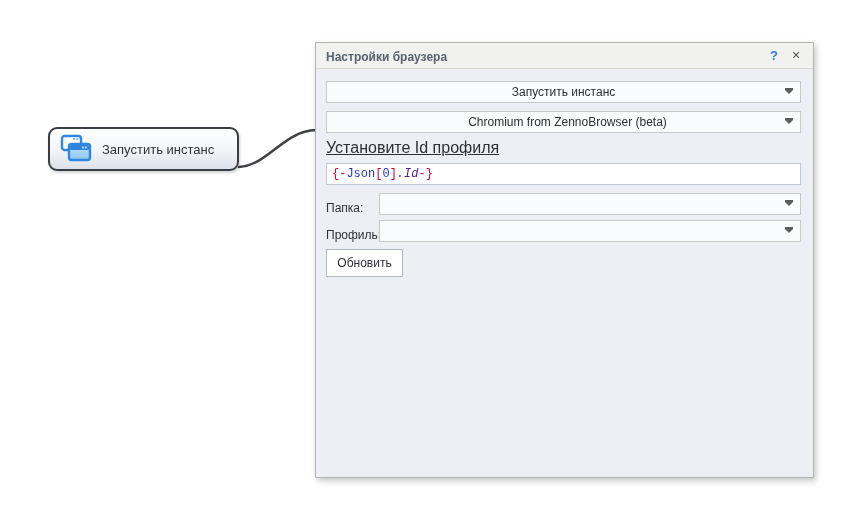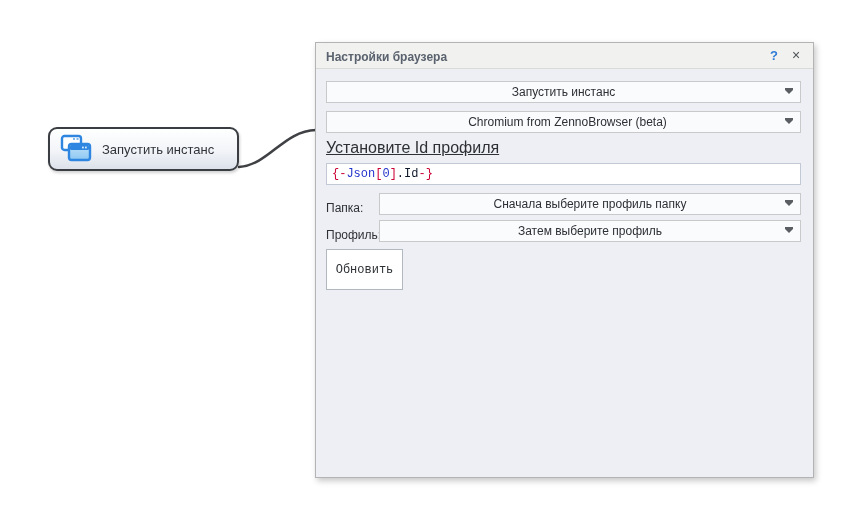--- a/index.html
+++ b/index.html
@@ -125,24 +125,24 @@
   .row-label {
     width: 53px;
     flex: 0 0 auto;
     font-size: 12px;
     color: #2d3035;
   }
   .row-combo { flex: 1; margin-top: 0; }
 
   .refresh-btn {
     margin-top: 7px;
-    width: 77px; height: 41px;
+    width: 77px; height: 28px;
     background: #ffffff;
     border: 1px solid #b2b8c0;
-    font-family: Liberation Mono, monospace;
+    font-family: Liberation Sans, sans-serif;
     font-size: 12px;
     color: #2d3035;
     cursor: pointer;
   }
 </style>
 </head>
 <body>
 
 <svg id="connector-svg" aria-hidden="true">
   <path d="M 239 167 C 269 165, 283 131, 316 130" fill="none" stroke="#3f4144" stroke-width="2.6" stroke-linecap="round"></path>
@@ -183,35 +183,33 @@
       <span class="combo-arrow"></span>
     </div>
 
     <div class="combo combo2">
       <span class="combo-value">Chromium from ZennoBrowser (beta)</span>
       <span class="combo-arrow"></span>
     </div>
 
     <div class="section-label">Установите Id профиля</div>
 
-    <div class="macro-input"><span style="color: rgb(204, 0, 51);">{-</span><span style="color: rgb(36, 51, 204); font-family: Liberation Mono, monospace;">Json</span><span style="color: rgb(204, 0, 51);">[</span><span style="color: rgb(36, 51, 204);">0</span><span style="color: rgb(204, 0, 51);">]</span><span style="color: #0f172a;">.Id</span><span style="color: rgb(204, 0, 51);">-}</span></div>
+    <div class="macro-input"><span style="color: rgb(204, 0, 51);">{-</span><span style="color: rgb(36, 51, 204); font-family: Liberation Mono, monospace;">Json</span><span style="color: rgb(204, 0, 51);">[</span><span style="color: rgb(36, 51, 204);">0</span><span style="color: rgb(204, 0, 51);">]</span><span style="color: #4c1d95; font-style: italic;">.Id</span><span style="color: rgb(204, 0, 51);">-}</span></div>
 
 
     <div class="form-row">
       <span class="row-label">Папка:</span>
       <div class="combo row-combo">
-        <span class="combo-value">Сначала выберите профиль папку</span>
         <span class="combo-arrow"></span>
       </div>
     </div>
 
     <div class="form-row">
       <span class="row-label">Профиль:</span>
       <div class="combo row-combo">
-        <span class="combo-value">Затем выберите профиль</span>
         <span class="combo-arrow"></span>
       </div>
     </div>
 
     <button class="refresh-btn">Обновить</button>
 
   </div>
 </div>
 
 </body></html>

